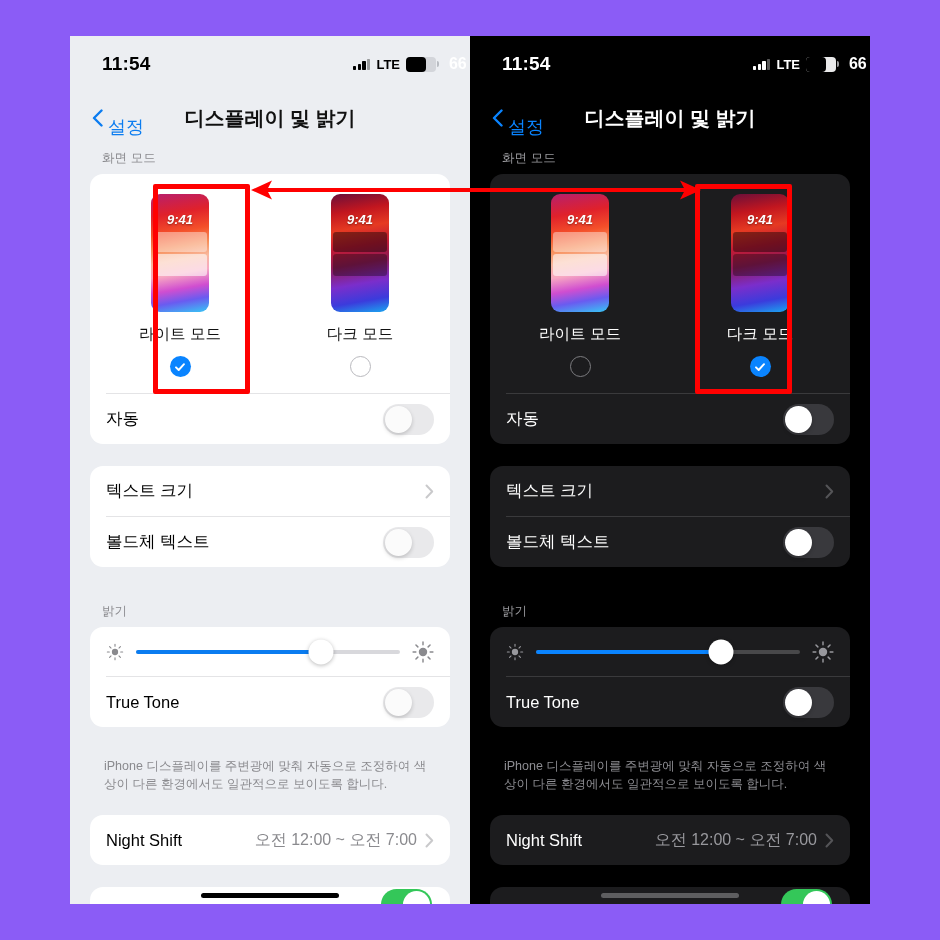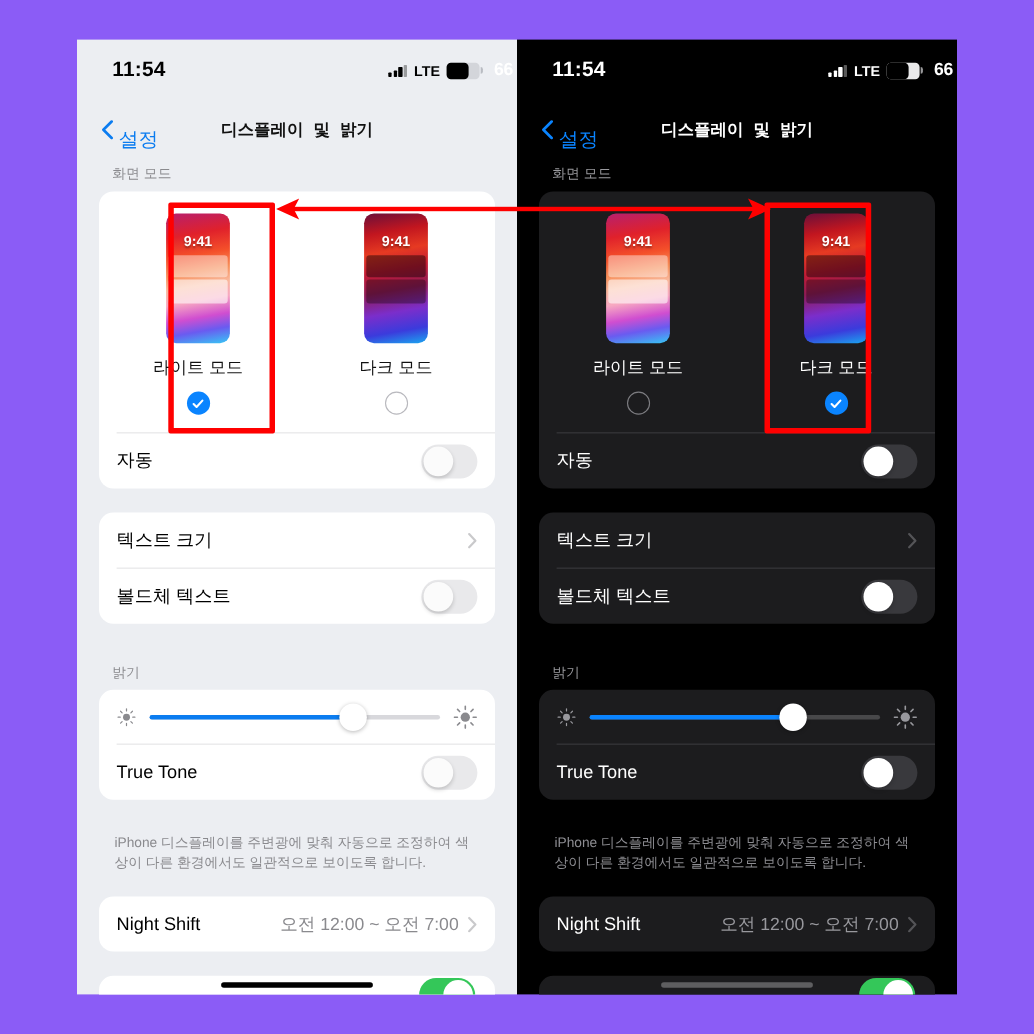--- a/index.html
+++ b/index.html
@@ -80,23 +80,22 @@
     display: flex; align-items: center;
     padding: 0 22px;
   }
   .back { display: flex; align-items: center; gap: 5px; cursor: pointer; }
   .chev-back { width: 11px; height: 18px; }
   .back-label { font-size: 18px; color: #0a84ff; margin-top: 17px; }
   .left .back-label { color: #0b7cf0; }
   .nav-title {
     position: absolute; left: 0; right: 0;
     text-align: center;
-    font-size: 15px; font-weight: bold;
+    font-size: 20px; font-weight: bold;
     pointer-events: none;
-    font-family: Liberation Mono, monospace;
   }
   .left .nav-title { color: #111; }
   .right .nav-title { color: #fff; }
 
   
   .content { padding: 0 20px; }
   .section-hdr {
     font-size: 12.5px;
     padding: 6px 12px 7px;
     letter-spacing: .1px;
@@ -117,20 +116,21 @@
     flex: 1;
     display: flex; flex-direction: column; align-items: center;
     padding: 6px 0 8px;
     cursor: pointer;
   }
   .thumb {
     width: 58px; height: 118px;
     border-radius: 9px;
     position: relative;
     overflow: hidden;
+    font-style: italic;
   }
   .thumb .tclock {
     position: absolute; top: 18px; left: 0; right: 0;
     text-align: center;
     color: #fff; font-size: 13px; font-weight: bold;
     text-shadow: 0 1px 2px rgba(0,0,0,.4);
     z-index: 3;
   }
   
   .wp-light {

